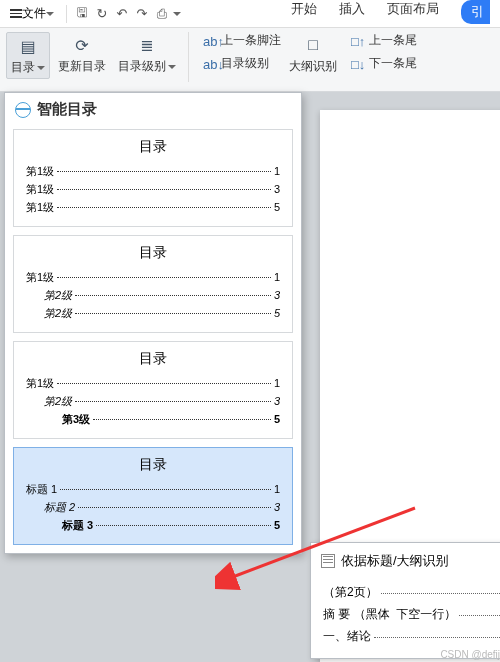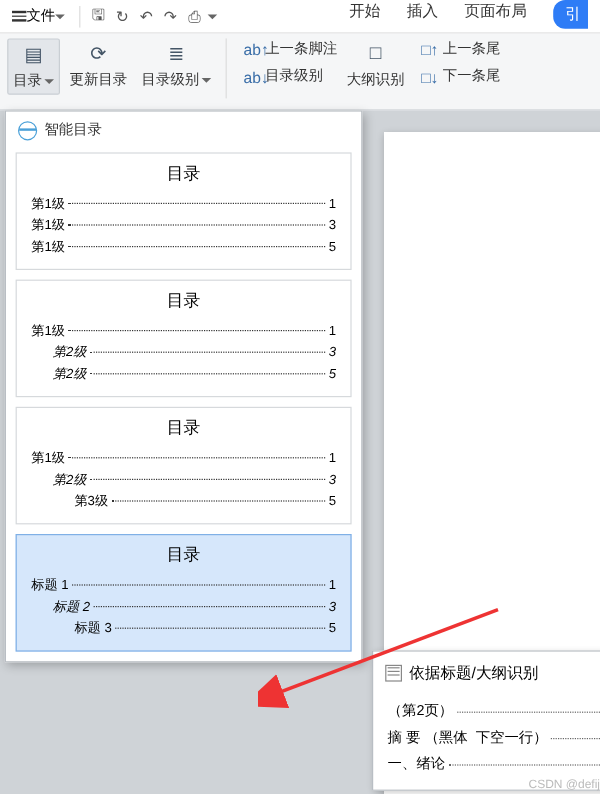--- a/index.html
+++ b/index.html
@@ -20,35 +20,35 @@
   .toolbar { height: 64px; background: #f5f6f7; display: flex; align-items: flex-start; padding: 4px 6px; gap: 4px; border-bottom: 1px solid #d6d9dc; }
   .tb-group { display: flex; flex-direction: column; align-items: center; gap: 2px; padding: 2px 4px; cursor: pointer; }
   .tb-group.active { background: #e3e6ea; border: 1px solid #c9ced3; border-radius: 2px; }
   .tb-icon { width: 22px; height: 22px; display: flex; align-items: center; justify-content: center; font-size: 16px; color: #456; }
   .tb-label { font-size: 12px; color: #333; display: flex; align-items: center; gap: 2px; }
   .tb-col { display: flex; flex-direction: column; gap: 6px; justify-content: center; margin-left: 6px; }
   .tb-row { display: flex; align-items: center; gap: 4px; cursor: pointer; font-size: 12px; color: #333; }
   .tb-small-icon { width: 14px; height: 14px; color: #3a6ea8; font-size: 13px; }
   
   .dropdown { position: absolute; top: 92px; left: 4px; width: 298px; background: #fff; border: 1px solid #b9bec4; box-shadow: 2px 3px 8px rgba(0,0,0,0.25); z-index: 10; }
-  .dd-header { display: flex; align-items: center; gap: 6px; padding: 7px 10px; font-size: 12px; color: #333; }
+  .dd-header { display: flex; align-items: center; gap: 6px; padding: 7px 10px; font-size: 15px; color: #333; font-weight: bold; }
   .dd-header .icon-smart { width: 16px; height: 16px; border: 1.5px solid #4aa0d8; border-radius: 50%; position: relative; }
   .dd-header .icon-smart::before { content: ""; position: absolute; width: 100%; height: 1.5px; background: #4aa0d8; top: 40%; }
   .dd-header .icon-auto { width: 14px; height: 14px; border: 1.5px solid #888; display: flex; flex-direction: column; gap: 2px; padding: 1px; }
   .dd-header .icon-auto span { height: 1px; background: #888; }
   
   .preview-box { border: 1px solid #d6d9dc; margin: 3px 8px 8px 8px; padding: 8px 12px; cursor: pointer; }
   .preview-box.selected { background: #d6e7fb; border-color: #7fb0e6; }
   .preview-title { text-align: center; font-size: 14px; font-weight: 500; margin-bottom: 8px; }
   .toc-line { display: flex; align-items: baseline; font-size: 11px; margin: 3px 0; white-space: nowrap; }
   .toc-text { flex-shrink: 0; }
   .toc-dots { flex: 1; border-bottom: 1.5px dotted #333; margin: 0 3px; position: relative; top: -3px; }
   .toc-page { flex-shrink: 0; }
   .indent-1 { padding-left: 18px; font-style: italic; }
-  .indent-2 { padding-left: 36px; }
+  .indent-2 { padding-left: 36px; font-weight: bold; }
   
   .doc-bg { position: absolute; top: 92px; left: 0; right: 0; bottom: 0; background: #cfd3d7; z-index: 1; }
   .doc-paper { position: absolute; top: 110px; left: 320px; width: 400px; height: 600px; background: #fff; box-shadow: 0 2px 6px rgba(0,0,0,0.2); z-index: 2; }
   
   .floating-panel { position: absolute; left: 310px; top: 542px; width: 210px; background: #fff; border: 1px solid #b9bec4; box-shadow: 2px 2px 6px rgba(0,0,0,0.2); z-index: 5; padding: 4px 0; }
   .fp-header { display: flex; align-items: center; gap: 6px; padding: 5px 10px; font-size: 13px; }
   .fp-header .icon-auto { width: 14px; height: 14px; border: 1.5px solid #888; display: flex; flex-direction: column; gap: 2px; padding: 1px; }
   .fp-header .icon-auto span { height: 1px; background: #888; }
   .fp-body { padding: 4px 12px; }
   .fp-line { display: flex; align-items: baseline; font-size: 12px; margin: 5px 0; white-space: nowrap; }

